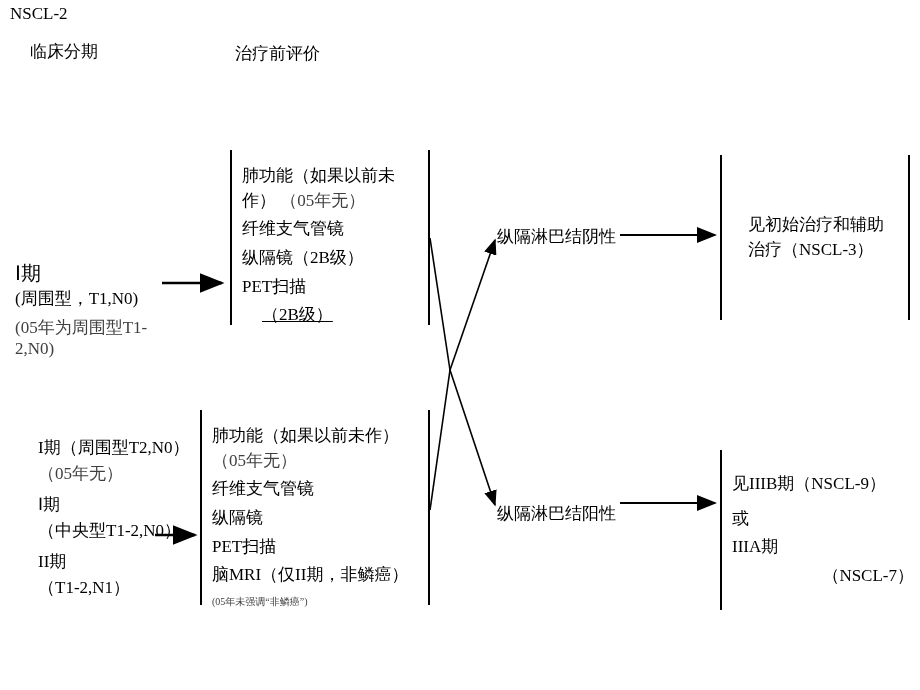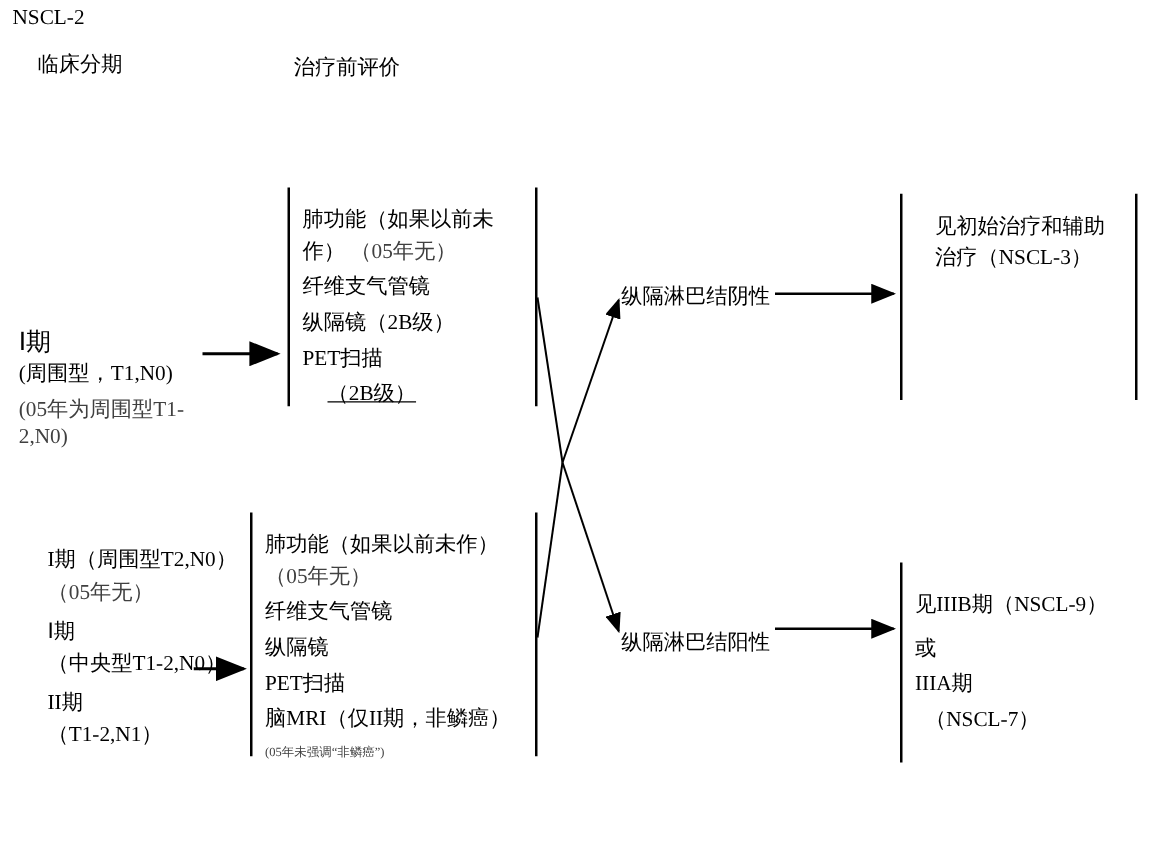--- a/index.html
+++ b/index.html
@@ -73,29 +73,29 @@
   <div>PET扫描</div>
   <div>
     <span>脑MRI（仅II期，非鳞癌）</span>
     <span class="red" style="font-size:10px;">(05年未强调“非鳞癌”)</span>
   </div>
 </div>
 
 <div class="abs" style="left:497px; top:225px;">纵隔淋巴结阴性</div>
 <div class="abs" style="left:497px; top:502px;">纵隔淋巴结阳性</div>
 
-<div class="abs bracket" style="left:720px; top:155px; width:190px; height:165px; display:flex; padding-left:26px;">
+<div class="abs bracket" style="left:720px; top:155px; width:190px; height:165px; display:flex; align-items:center;padding-left:26px;">
   <div>见初始治疗和辅助治疗（NSCL-3）</div>
 </div>
 
 <div class="abs bracket" style="left:720px; top:450px; width:206px; height:160px; padding-top:18px;">
   <div>见IIIB期（NSCL-9）</div>
   <div style="margin-top:10px;">或</div>
   <div>IIIA期</div>
-  <div style="padding-left:8px;">（NSCL-7）</div>
+  <div style="padding-left:8px;text-align:right;">（NSCL-7）</div>
 </div>
 
 <svg width="920" height="690">
   <defs>
     <marker id="ah" markerWidth="10" markerHeight="8" refX="9" refY="4" orient="auto">
       <path d="M0,0 L10,4 L0,8 Z" fill="#000"></path>
     </marker>
   </defs>
 
   <line x1="162" y1="283" x2="222" y2="283" stroke="#000" stroke-width="2.5" marker-end="url(#ah)"></line>

